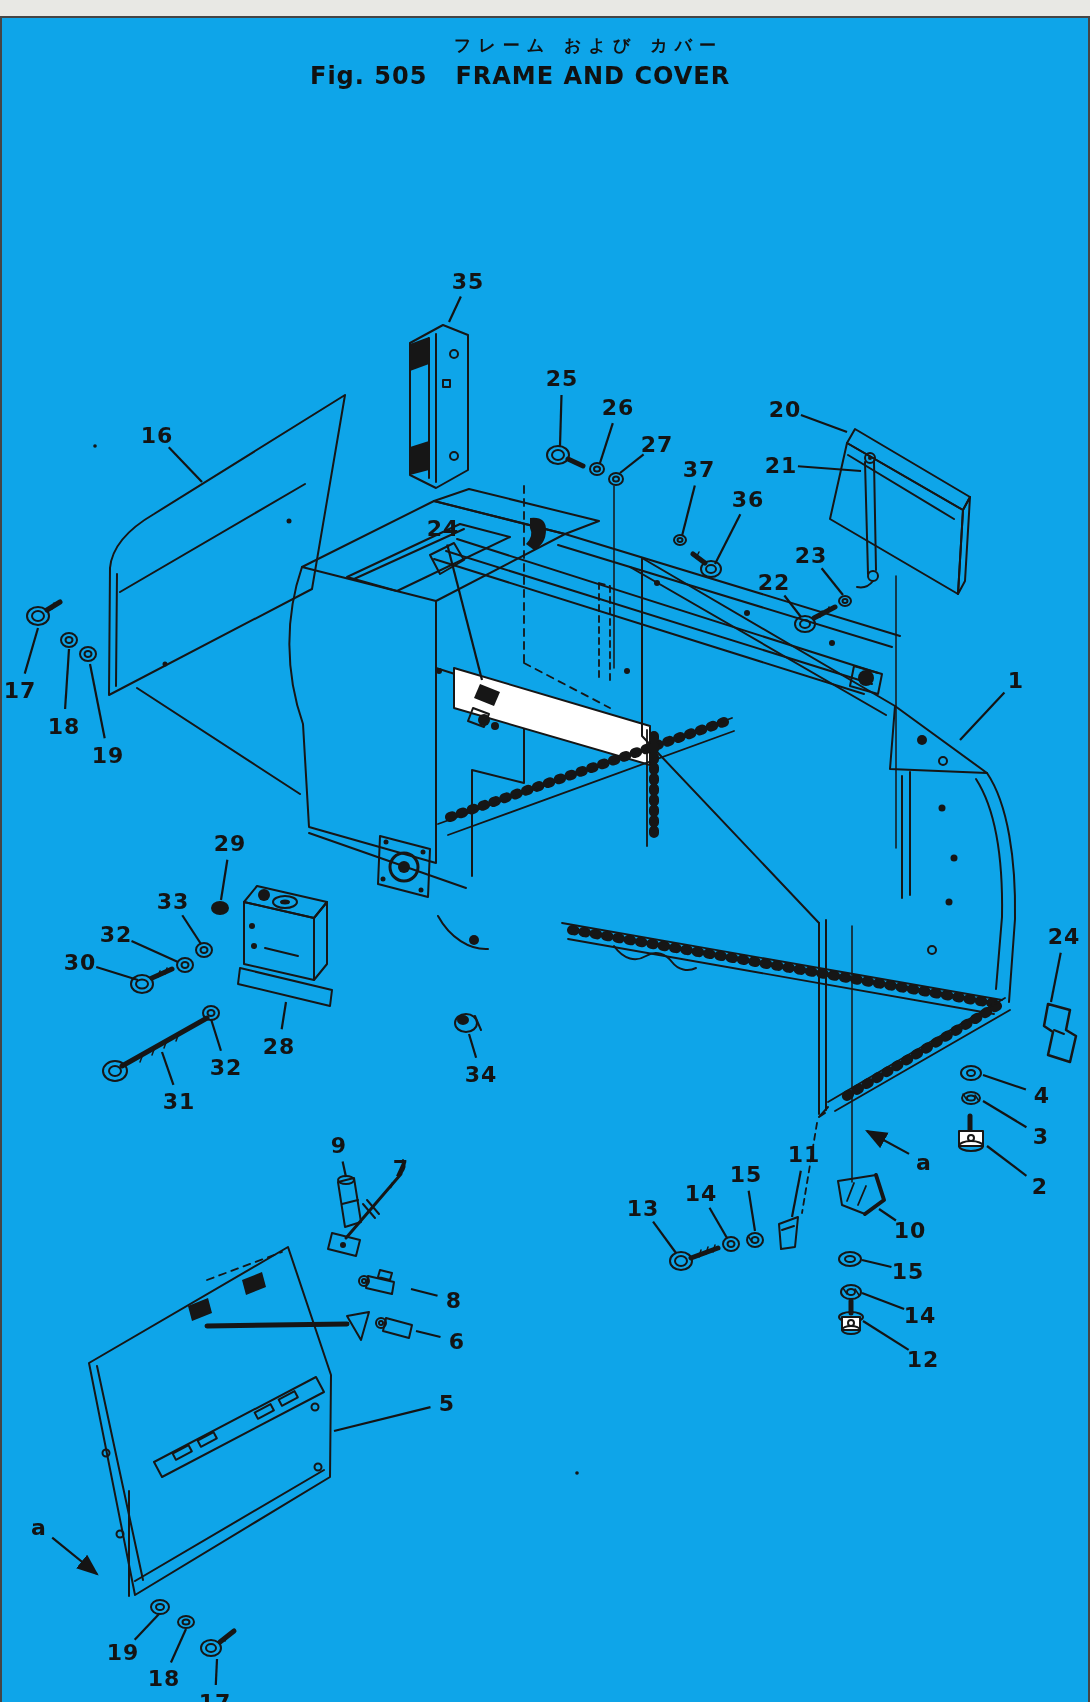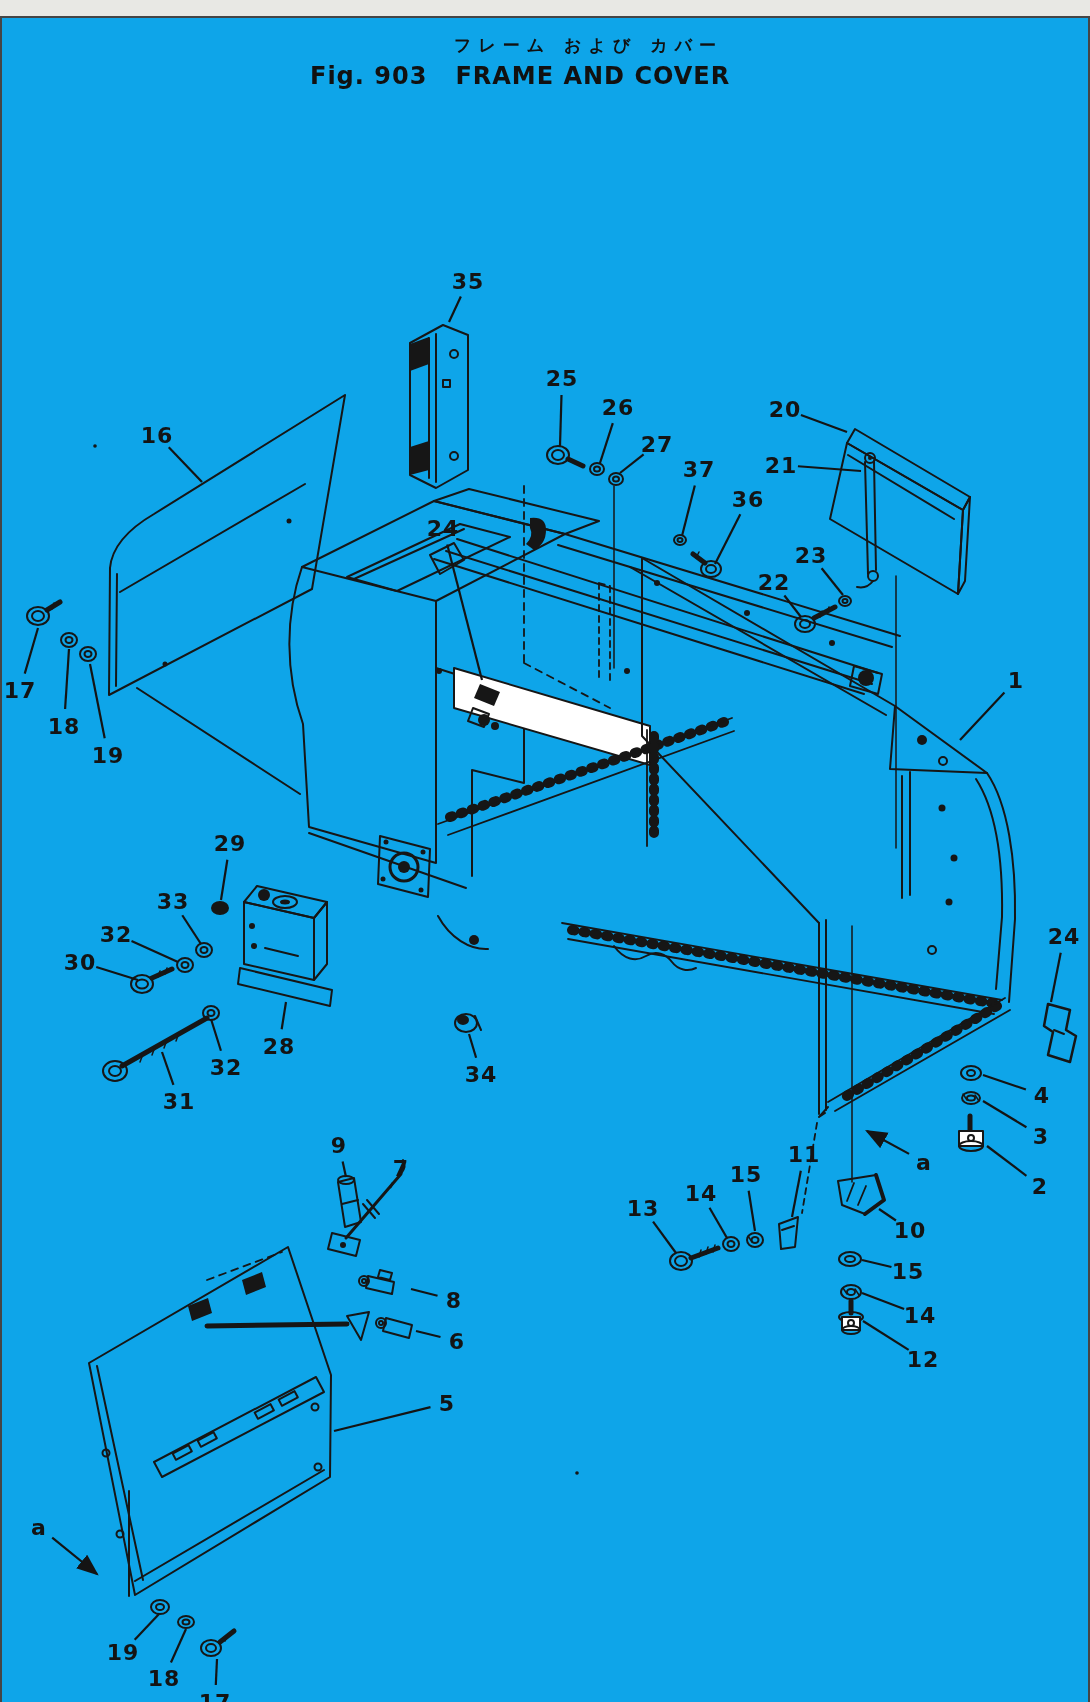--- a/index.html
+++ b/index.html
@@ -25,21 +25,21 @@
     text-anchor:middle;letter-spacing:1px;
   }
 </style>
 </head>
 <body>
 
 <div class="page">
 
   <div class="title-block">
     <div class="title-jp">フレーム および カバー</div>
-    <div class="title-en"><span class="fig-num">Fig. 903</span><span>FRAME AND COVER</span></div>
+    <div class="title-en"><span class="fig-num">Fig. 505</span><span>FRAME AND COVER</span></div>
   </div>
 
   <svg class="art" width="1090" height="1702" viewBox="0 0 1090 1702">
     <defs>
       <marker id="ah" markerWidth="11" markerHeight="9" refX="9" refY="4" orient="auto">
         <path d="M0,0 L10,4 L0,8 Z" fill="#141414"></path>
       </marker>
     </defs>
 
     <g stroke="#161616" stroke-width="2" fill="none" stroke-linecap="round" stroke-linejoin="round">

